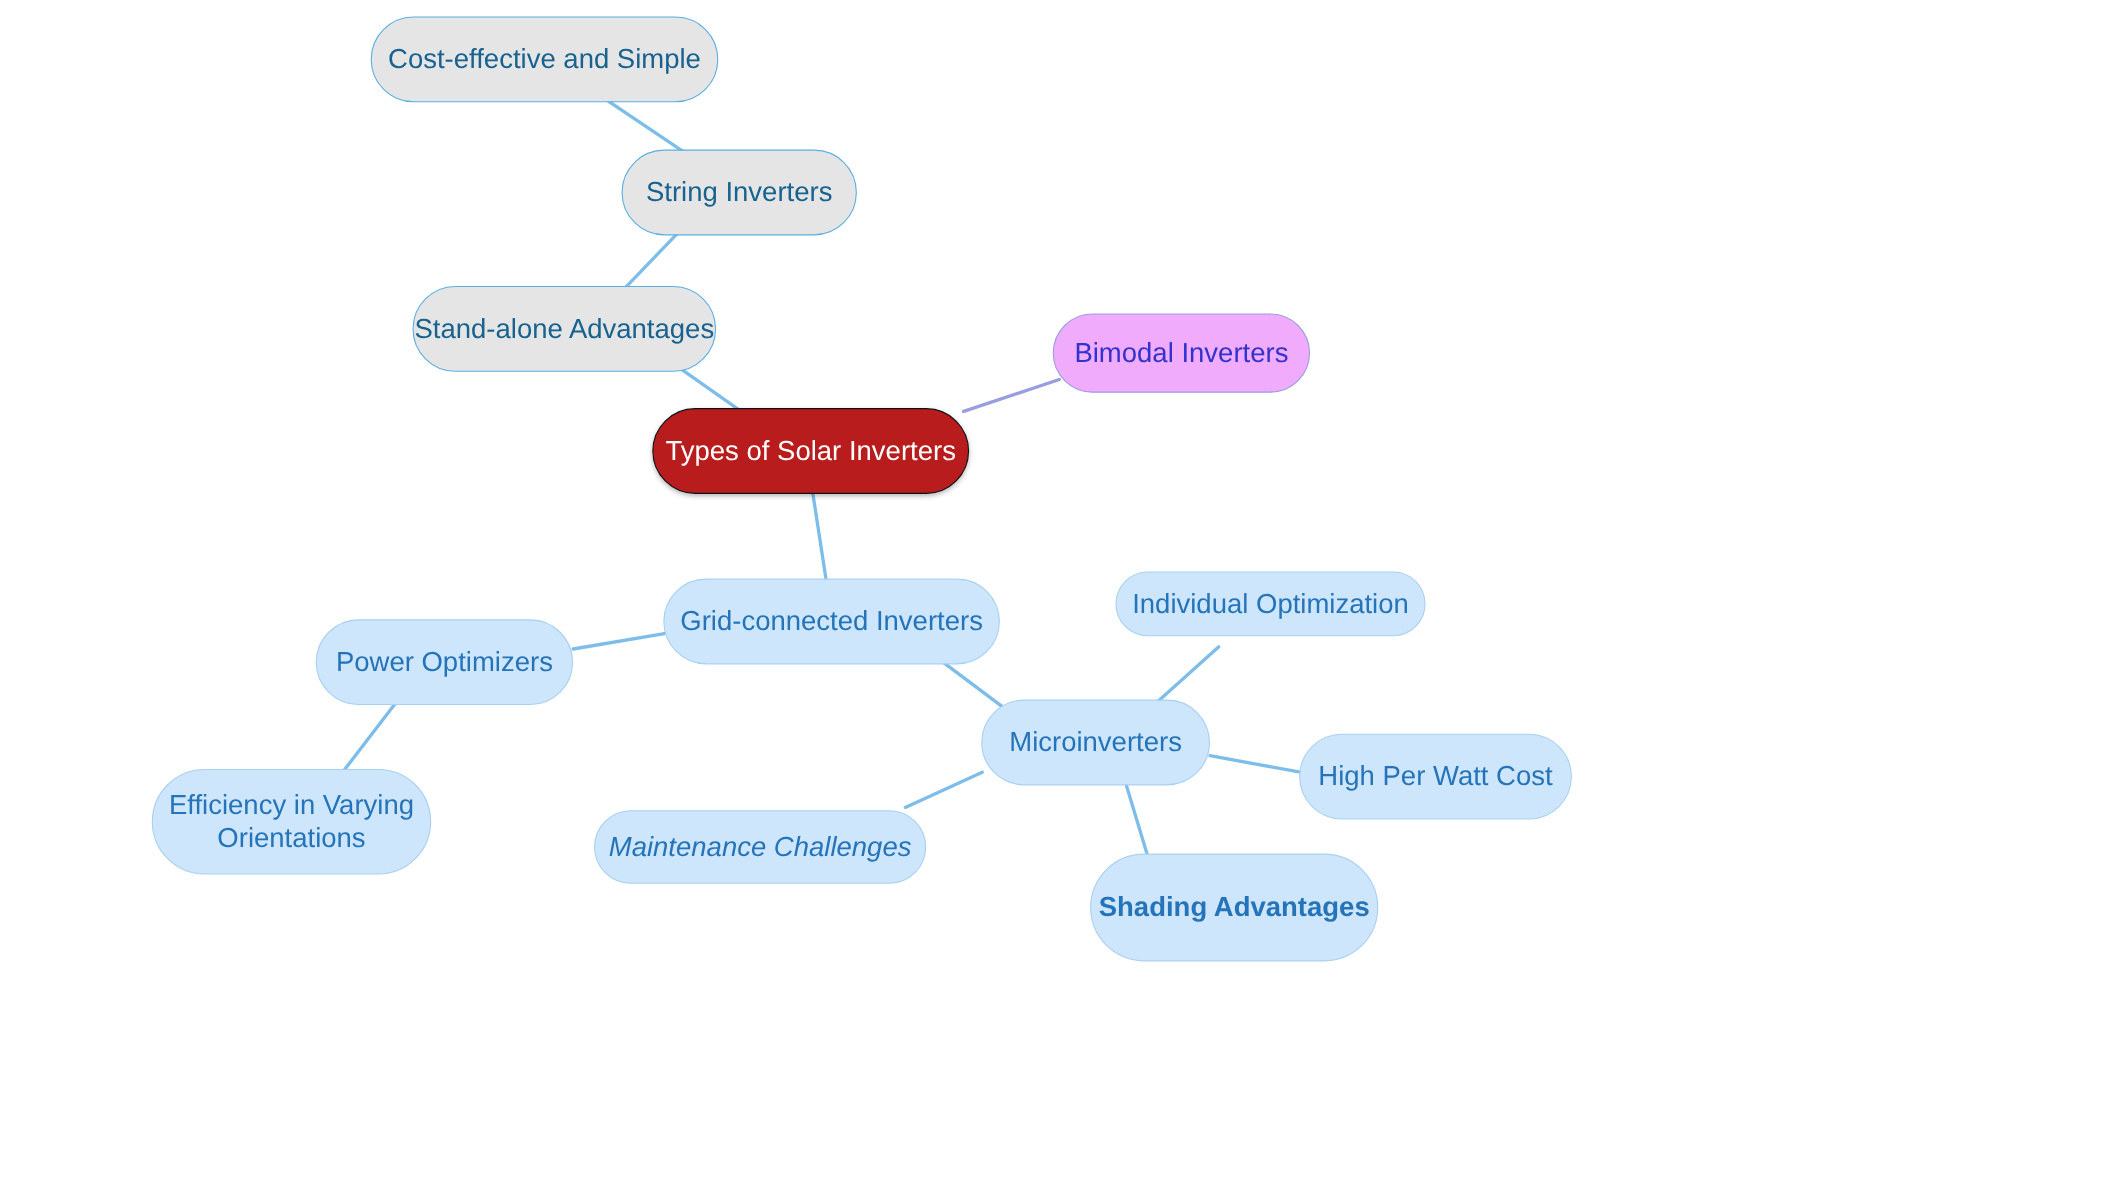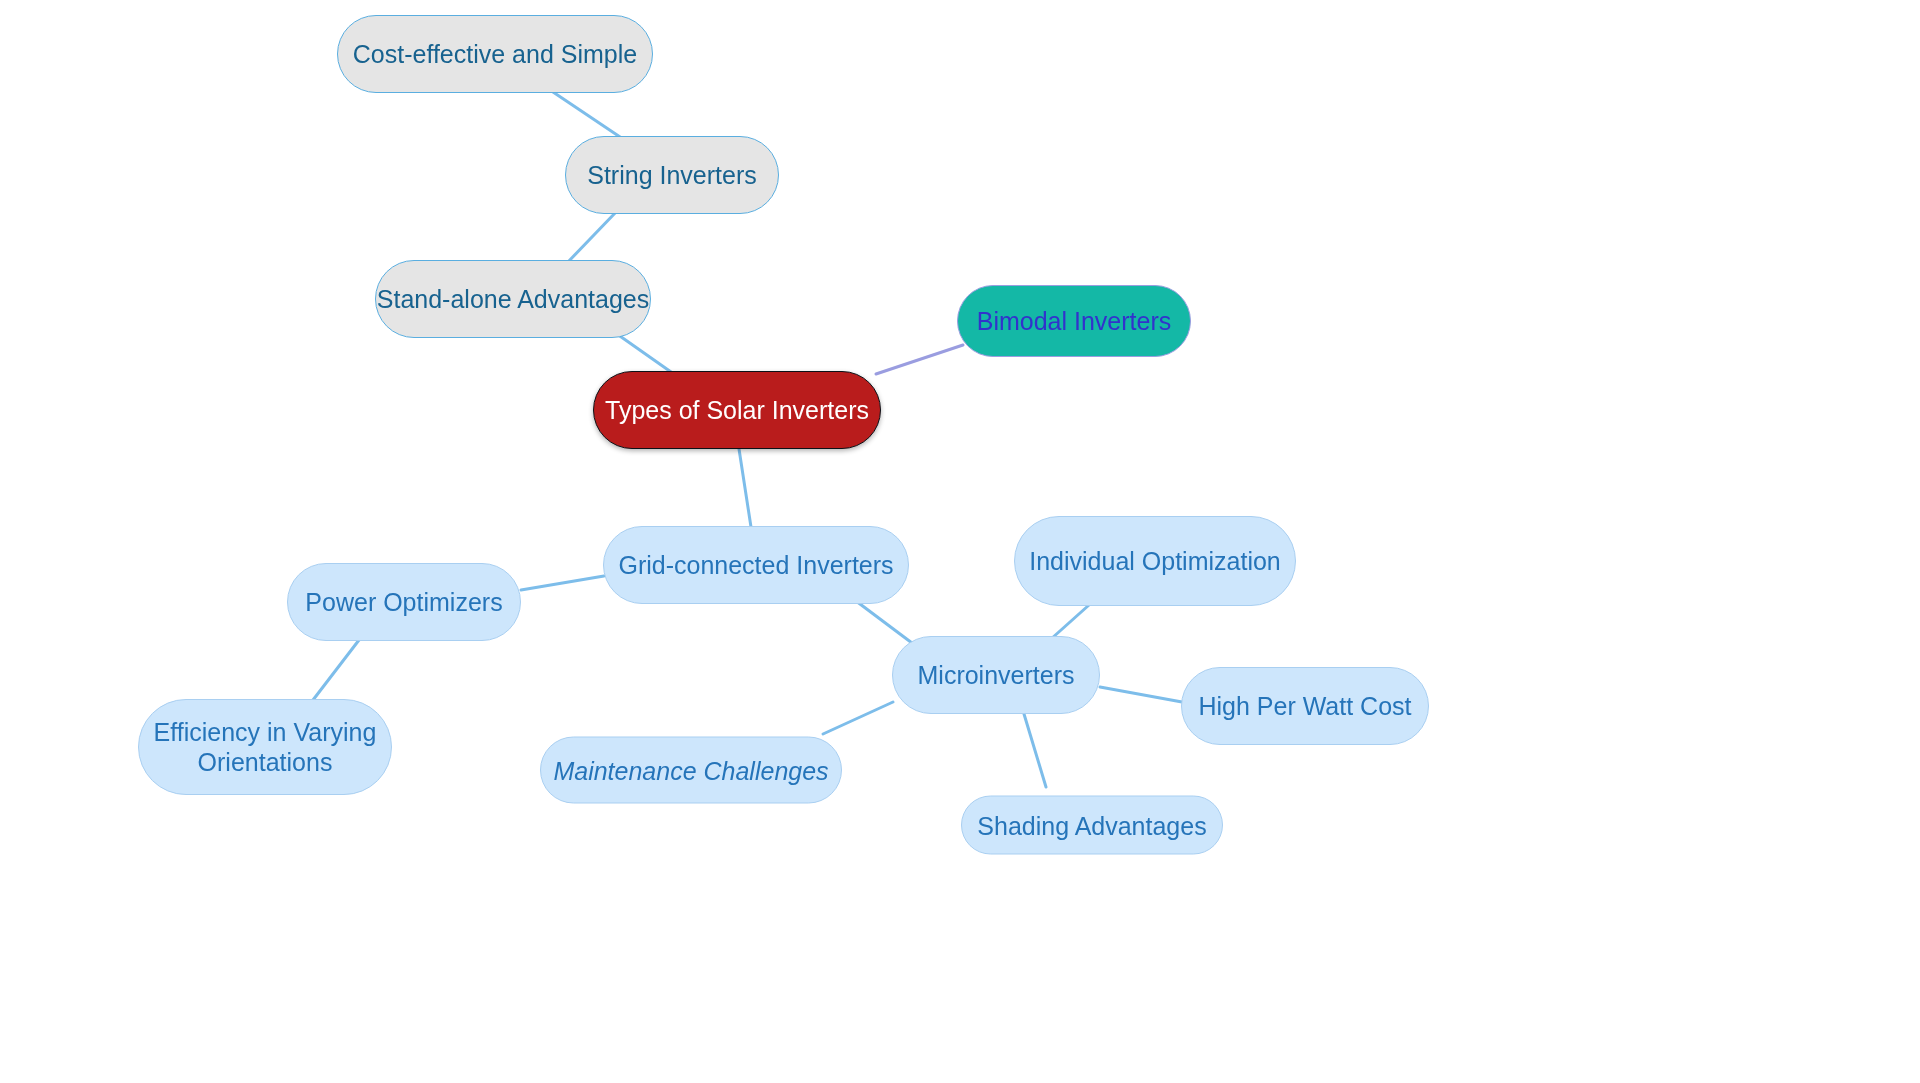--- a/index.html
+++ b/index.html
@@ -55,21 +55,21 @@
     font-size: 25px;
   }
   .node-blue-pale {
     background: #cde6fc;
     color: #2574b9;
     border: 1.6px solid #a9cff1;
     border-radius: 999px;
     font-size: 25px;
   }
   .node-purple {
-    background: #14b8a6;
+    background: #f0abfc;
     color: #3232cc;
     border: 1.6px solid #9a9de0;
     border-radius: 999px;
     font-size: 25px;
   }
 </style>
 </head>
 <body>
 
 <div id="mindmap-canvas">
@@ -93,19 +93,19 @@
       <div class="node node-root" style="left: 737px; top: 410px; width: 288px; height: 78px;">Types of Solar Inverters</div>
       <div class="node node-blue-strong" style="left: 495px; top: 54px; width: 316px; height: 78px;">Cost-effective and Simple</div>
       <div class="node node-blue-strong" style="left: 672px; top: 175px; width: 214px; height: 78px; text-align: center;">String Inverters</div>
       <div class="node node-blue-strong" style="left: 513px; top: 299px; width: 276px; height: 78px;">Stand-alone Advantages</div>
       <div class="node node-purple" style="left: 1074px; top: 321px; width: 234px; height: 72px;">Bimodal Inverters</div>
       <div class="node node-blue-pale" style="left: 756px; top: 565px; width: 306px; height: 78px;">Grid-connected Inverters</div>
       <div class="node node-blue-pale" style="left: 404px; top: 602px; width: 234px; height: 78px;">Power Optimizers</div>
       <div class="node node-blue-pale" style="left: 265px; top: 747px; width: 254px; height: 96px;">Efficiency in Varying
 Orientations</div>
       <div class="node node-blue-pale" style="left: 996px; top: 675px; width: 208px; height: 78px;">Microinverters</div>
-      <div class="node node-blue-pale" style="left: 1155px; top: 549px; width: 282px; height: 90px; margin-top: 12px;">Individual Optimization</div>
+      <div class="node node-blue-pale" style="left: 1155px; top: 549px; width: 282px; height: 59px;">Individual Optimization</div>
       <div class="node node-blue-pale" style="left: 1305px; top: 706px; width: 248px; height: 78px;">High Per Watt Cost</div>
-      <div class="node node-blue-pale" style="left: 1092px; top: 825px; width: 262px; height: 59px;">Shading Advantages</div>
+      <div class="node node-blue-pale" style="left: 1122px; top: 825px; width: 262px; height: 98px; font-weight: bold;">Shading Advantages</div>
       <div class="node node-blue-pale" style="left: 691px; top: 770px; width: 302px; height: 67px; font-style: italic;">Maintenance Challenges</div>
     </div>
 
 </div>
 
 </body></html>

